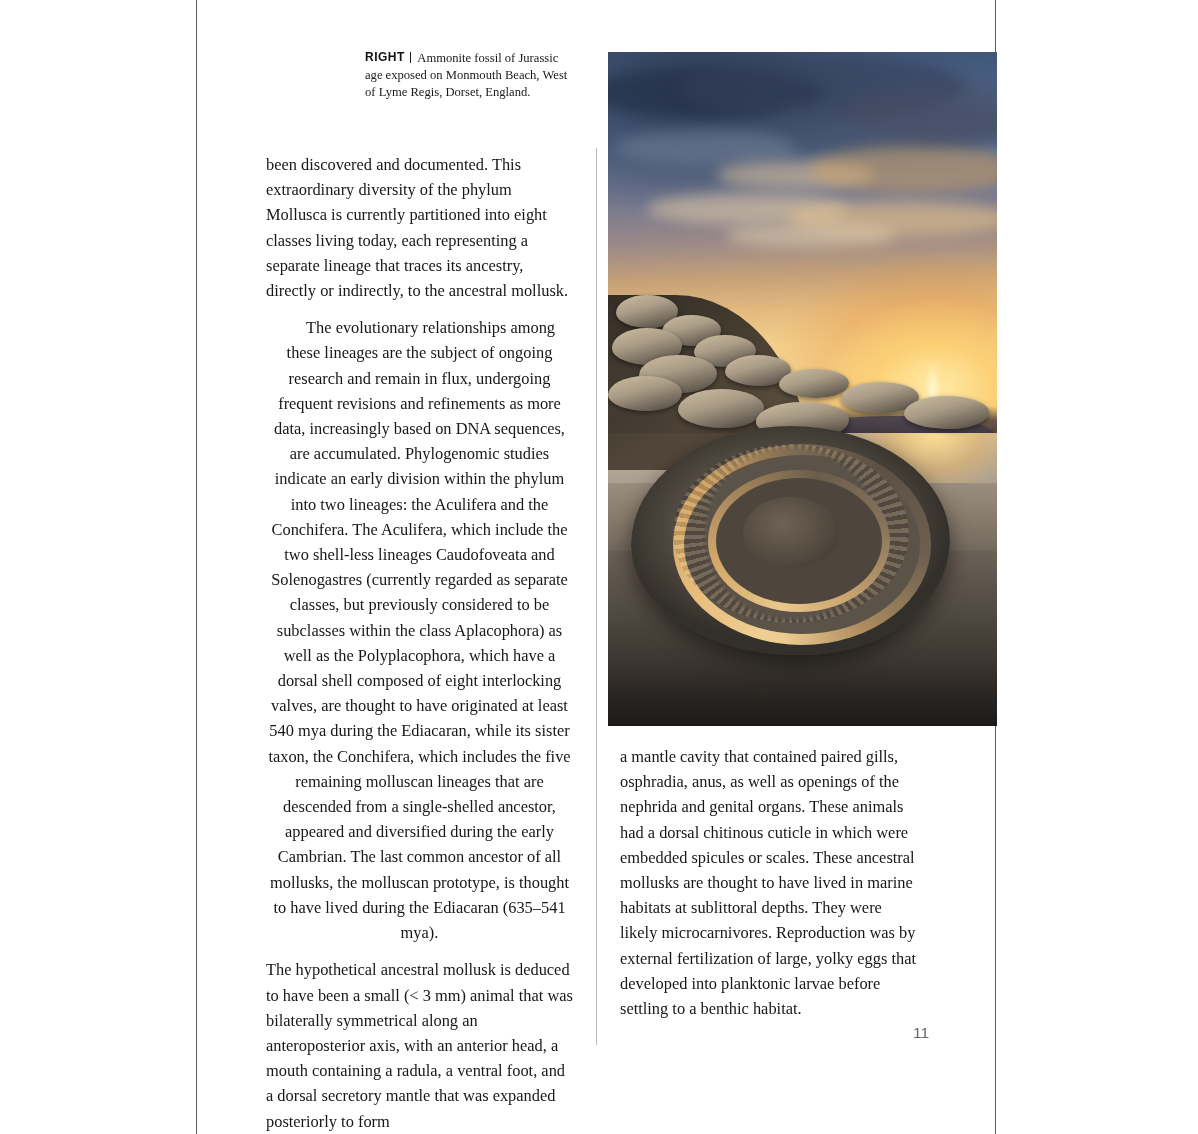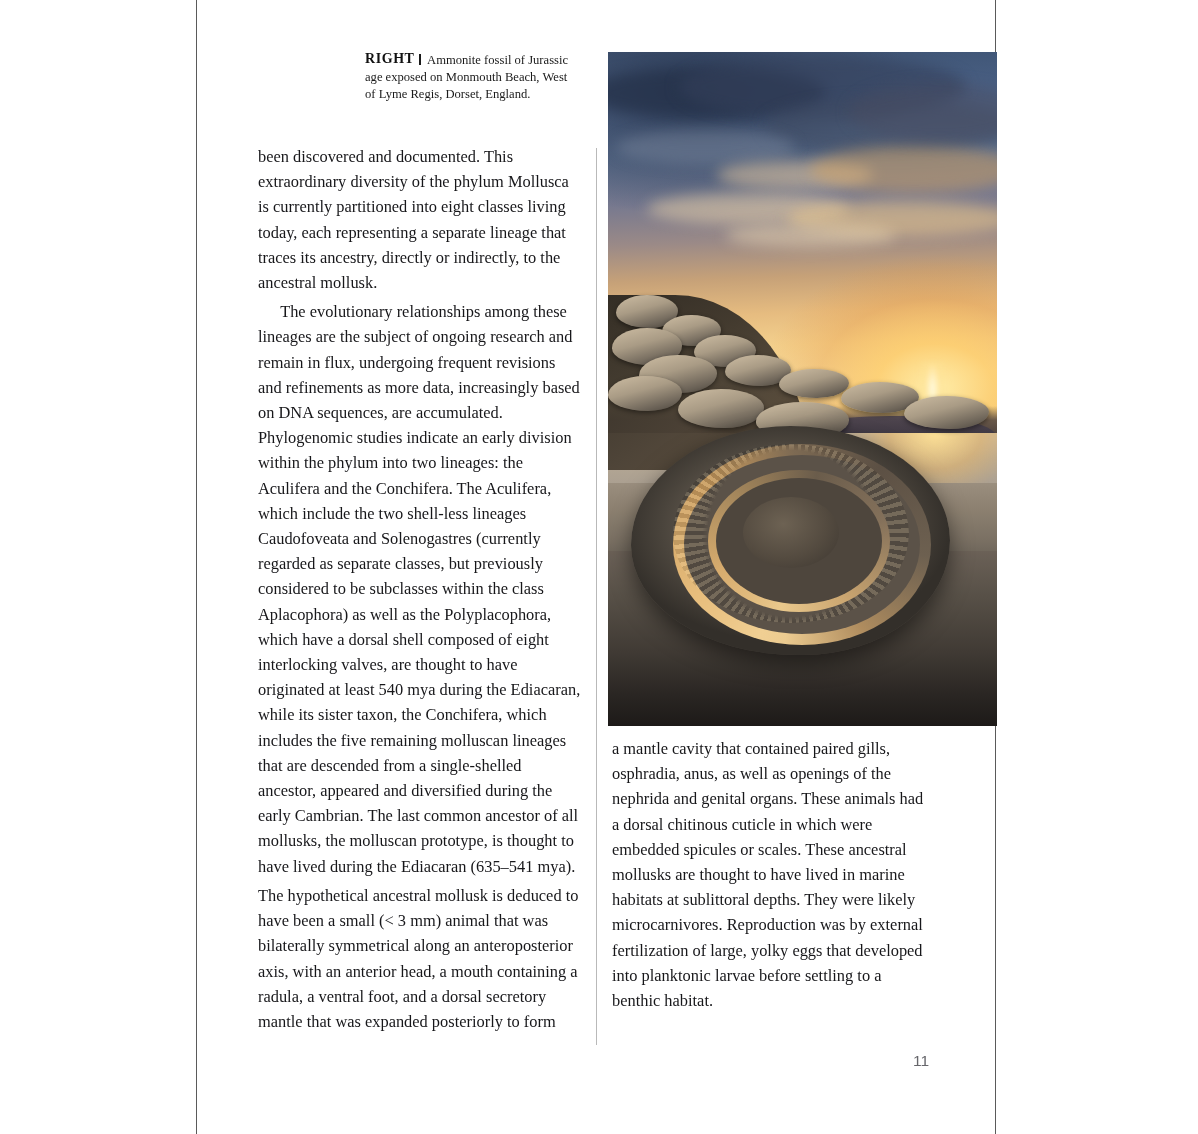--- a/index.html
+++ b/index.html
@@ -32,23 +32,23 @@
   #caption {
     position: absolute;
     left: 168px;
     top: 50px;
     width: 208px;
     font-size: 12.6px;
     line-height: 1.33;
     color: #1a1a1a;
   }
   #caption .cap-kicker {
-    font-family: Liberation Serif, serif;
+    font-family: Liberation Sans, sans-serif;
     font-weight: bold;
-    font-size: 14px;
+    font-size: 12px;
     letter-spacing: 0.04em;
     color: #111111;
     vertical-align: 1.1px;
   }
   #caption .cap-rule {
     display: inline-block;
     width: 1.6px;
     height: 11px;
     background: #1a1a1a;
     margin: 0 6px 0 5px;
@@ -226,40 +226,41 @@
     left: 57px;
     top: 140px;
     width: 331px;
   }
   #col-right {
     left: 411px;
     top: 732px;
     width: 322px;
   }
   .col p {
-    margin: 4px;
+    margin: 12px;
   }
   .col p.indent {
     text-indent: 1.35em;
+    text-align: center;
   }
   #section-heading {
     font-family: "Liberation Sans", sans-serif;
     font-weight: bold;
     font-size: 16.2px;
     letter-spacing: 0.012em;
     color: #111114;
     margin: 25px 0 4px 0;
     line-height: 1.25;
   }
 
   
   #folio {
     position: absolute;
     left: 716px;
-    top: 1052px;
+    top: 1024px;
     font-family: "Liberation Sans", sans-serif;
     font-size: 15.5px;
     color: #66666b;
   }
 </style>
 </head>
 <body>
 
 <div id="page-sheet">
 

